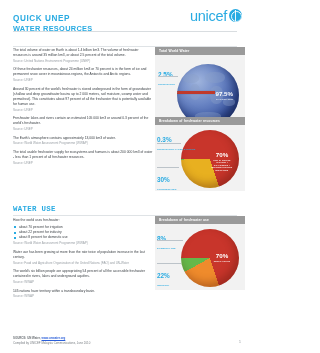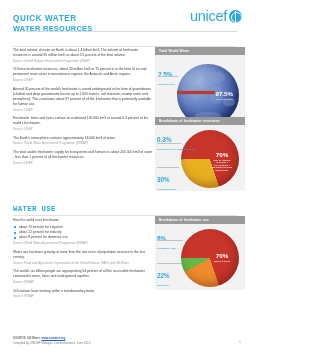--- a/index.html
+++ b/index.html
@@ -15,21 +15,21 @@
   .header {
     position:absolute; left:0; top:0; width:250px; height:34px;
   }
   .doc-title {
     position:absolute; left:13px; top:14px;
     font-size:8.2px; font-weight:bold; letter-spacing:0.55px;
     color:#29ABE2;
   }
   .logo {
     position:absolute; right:8px; top:9px;
-    display:flex; align-items:center; gap:1px;margin-left:28px;
+    display:flex; align-items:flex-start; gap:1px;margin-left:28px;
   }
   .logo-word {
     font-size:14.5px; color:#29ABE2; letter-spacing:-0.3px;
     line-height:1;
   }
   .logo-mark {
     width:13px; height:13px; border-radius:50%;
     background:#29ABE2; position:relative; margin-left:1px;
     overflow:hidden;
   }
@@ -167,21 +167,21 @@
     position:absolute; right:9px; bottom:9px;
     font-size:3.4px; color:#8b9096;
   }
 </style>
 </head>
 <body>
 
 <div class="page">
 
   <div class="header">
-    <div class="doc-title">QUICK WATER</div>
+    <div class="doc-title">QUICK UNEP</div>
     <div class="logo">
       <span class="logo-word">unicef</span>
       <span class="logo-mark"></span>
     </div>
     <div class="hdr-rule"></div>
   </div>
 
   <div class="col-left" style="top:24px;">
     <div class="sec-head">WATER RESOURCES</div>
   </div>

